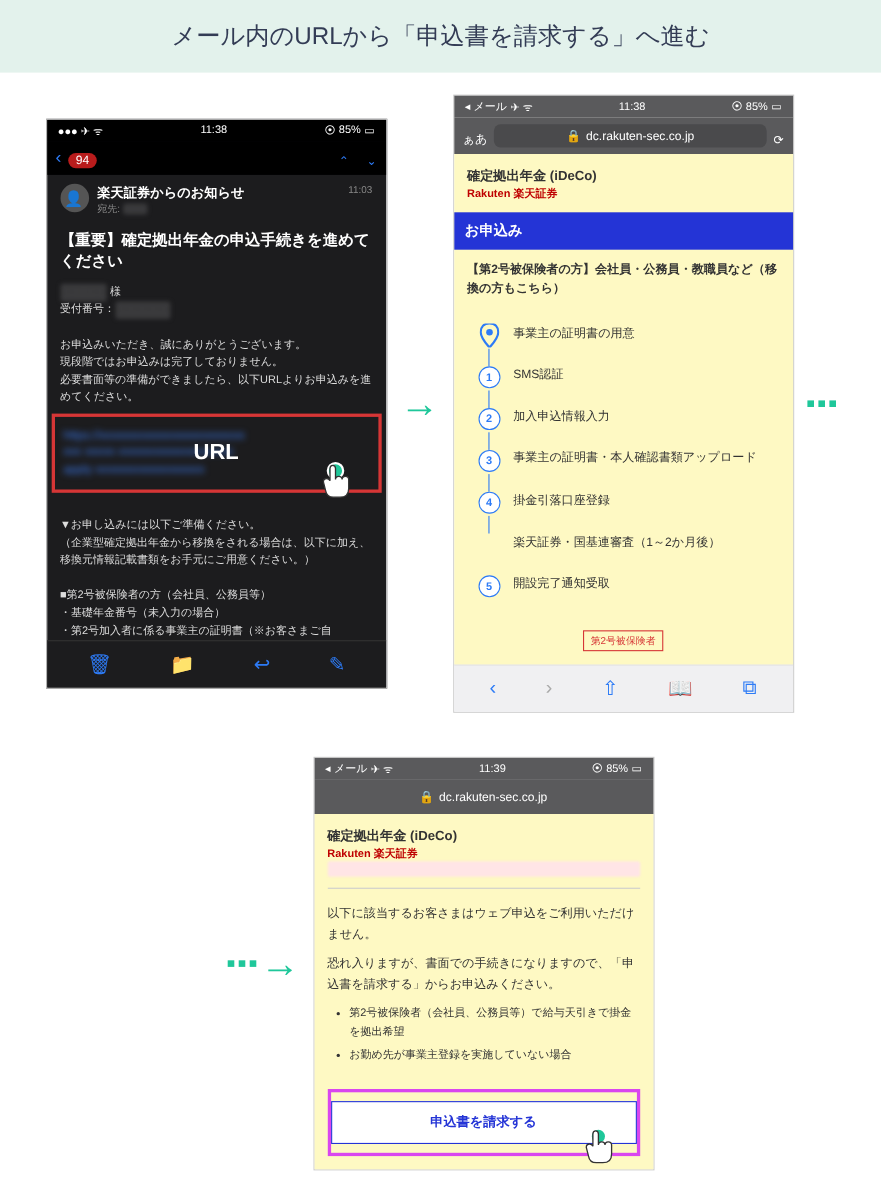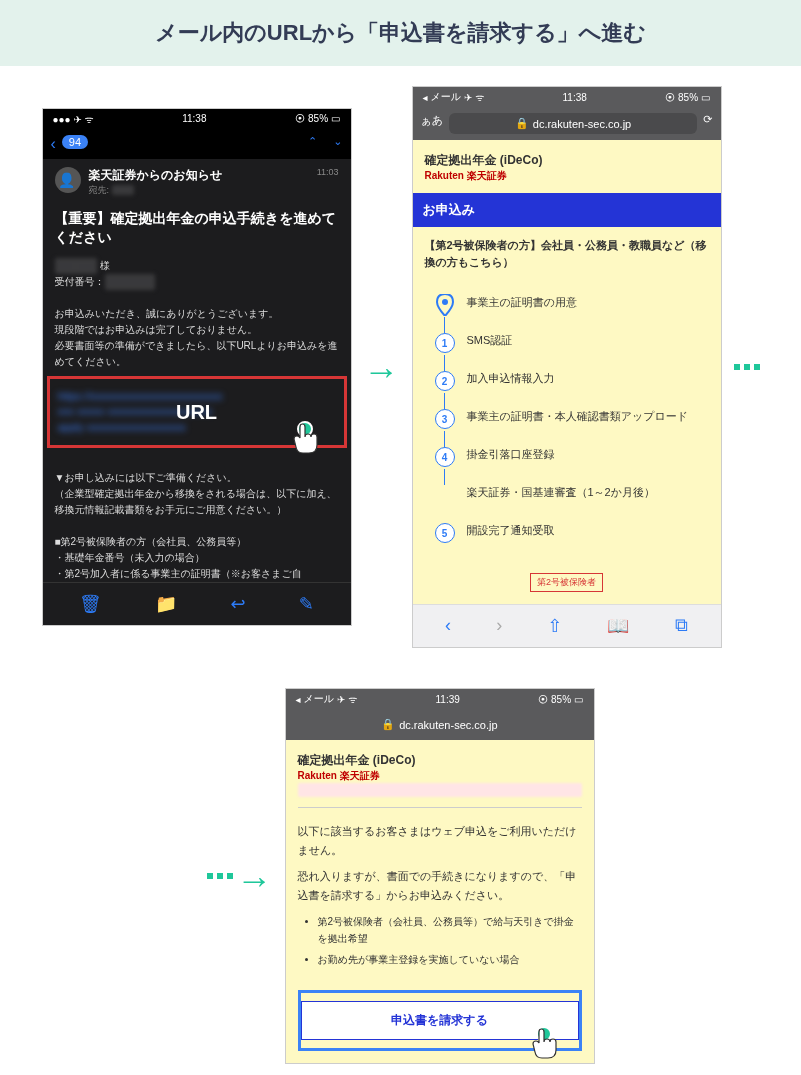--- a/index.html
+++ b/index.html
@@ -1,28 +1,28 @@
 <!DOCTYPE html>
 <html><head>
   <meta charset="utf-8">
   <style>
     * { box-sizing: border-box; margin: 0; padding: 0; }
     body { font-family: -apple-system, "Hiragino Sans", sans-serif; background: #fff; width: 801px; }
-    .banner { background: #e3f2ec; text-align: center; padding: 18px; font-size: 22px; font-weight: 700; color: #333c55; }
+    .banner { background: #e3f2ec; text-align: center; padding: 18px; font-size: 22px; font-weight: 400; color: #333c55; }
     .row { display: flex; align-items: center; justify-content: center; gap: 12px; padding: 20px; }
     .phone { width: 310px; border: 1px solid #ccc; background: #fff; position: relative; font-size: 11px; }
     .phone.dark { background: #1c1c1e; color: #fff; }
     .statusbar { display: flex; justify-content: space-between; align-items: center; padding: 4px 10px; font-size: 10px; height: 20px; }
     .statusbar.dark { background: #000; color: #fff; }
     .statusbar.gray { background: #5a5a5c; color: #fff; }
-    .navbar { display: flex; align-items: flex-start; padding: 6px 8px; gap: 6px; }
+    .navbar { display: flex; align-items: flex-end; padding: 6px 8px; gap: 6px; }
     .navbar.dark { background: #000; }
     .navbar.gray { background: #5a5a5c; color: #fff; }
     .back-chev { color: #2d7bf6; font-size: 16px; }
-    .badge { background: #3b82f6; color: #fff; border-radius: 10px; padding: 1px 7px; font-size: 11px; }
+    .badge { background: #b91c1c; color: #fff; border-radius: 10px; padding: 1px 7px; font-size: 11px; }
     .emailhead { padding: 8px 12px; display: flex; gap: 8px; align-items: flex-start; }
     .avatar { width: 26px; height: 26px; border-radius: 50%; background: #555; display: flex; align-items: center; justify-content: center; color: #aaa; font-size: 14px; }
     .emailtitle { font-size: 12px; font-weight: 700; }
     .emailsub { font-size: 9px; color: #888; }
     .emailtime { margin-left: auto; font-size: 9px; color: #888; }
     .subject { padding: 4px 12px 10px; font-size: 14px; font-weight: 700; line-height: 1.4; }
     .body { padding: 0 12px; font-size: 10px; line-height: 1.6; color: #ddd; }
     .blur { filter: blur(2px); background: #3a3a3c; color: #3a3a3c; border-radius: 2px; display: inline-block; }
     .urlbox { border: 3px solid #d63636; margin: 6px 4px; padding: 10px 8px; position: relative; }
     .urlblur { filter: blur(3px); color: #3a7af0; font-size: 11px; line-height: 1.4; }
@@ -45,21 +45,21 @@
     .stepnum { width: 20px; height: 20px; border: 1.5px solid #2d7bf6; border-radius: 50%; display: flex; align-items: center; justify-content: center; color: #2d7bf6; font-weight: 700; font-size: 10px; flex-shrink: 0; background:#fff; z-index:1;}
     .stepnum.pin { border: none; background: none; color:#2d7bf6; }
     .tag { border: 1px solid #d63636; color: #d63636; padding: 2px 6px; font-size: 9px; display: inline-block; margin-top:12px;}
     .arrow { font-size: 36px; color: #1fc79a; font-weight: 700; }
     .arrow-dashed { display: flex; align-items: center; gap: 4px; }
     .dash { width: 6px; height: 6px; background: #1fc79a; }
     .whitebox { padding: 12px; font-size: 11px; line-height: 1.7; }
     .notetitle { font-weight: 400; margin-bottom:8px;}
     .bullets { padding-left: 20px; margin: 8px 0; font-size:10px;}
     .bullets li { margin-bottom: 4px; }
-    .reqbtn-wrap { border: 3px solid #3b82f6; padding: 8px 0; margin-top: 10px; position:relative;}
+    .reqbtn-wrap { border: 3px solid #d946ef; padding: 8px 0; margin-top: 10px; position:relative;}
     .reqbtn { border: 1.5px solid #2434d6; color: #2434d6; text-align: center; padding: 10px; font-size: 12px; font-weight: 700; background:#fff;}
     .pinkblur { background: #ffe5e6; height: 14px; border-radius:2px; margin-bottom:8px; filter:blur(1px);}
     .hr { border-top: 1px solid #ccc; margin: 10px 0; }
     .sb-left,.sb-right{display:flex;align-items:center;gap:3px;}
   </style>
 </head>
 <body>
 
 <div class="banner">メール内のURLから「申込書を請求する」へ進む</div>
 

